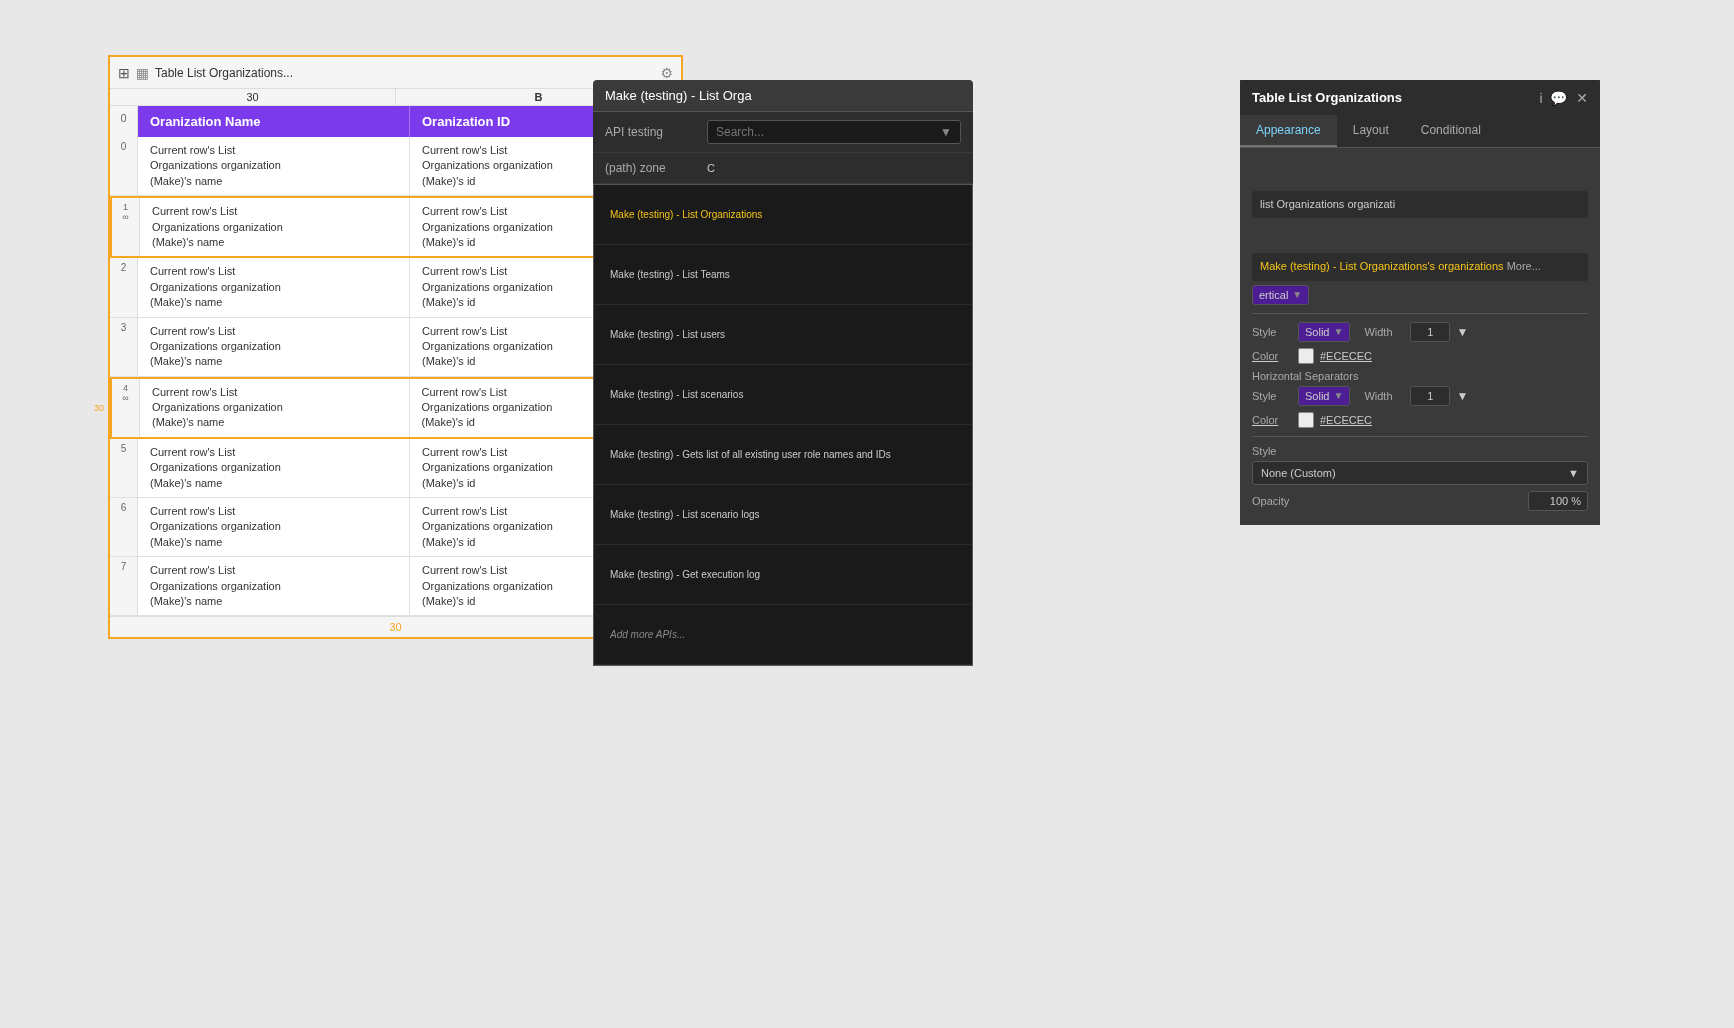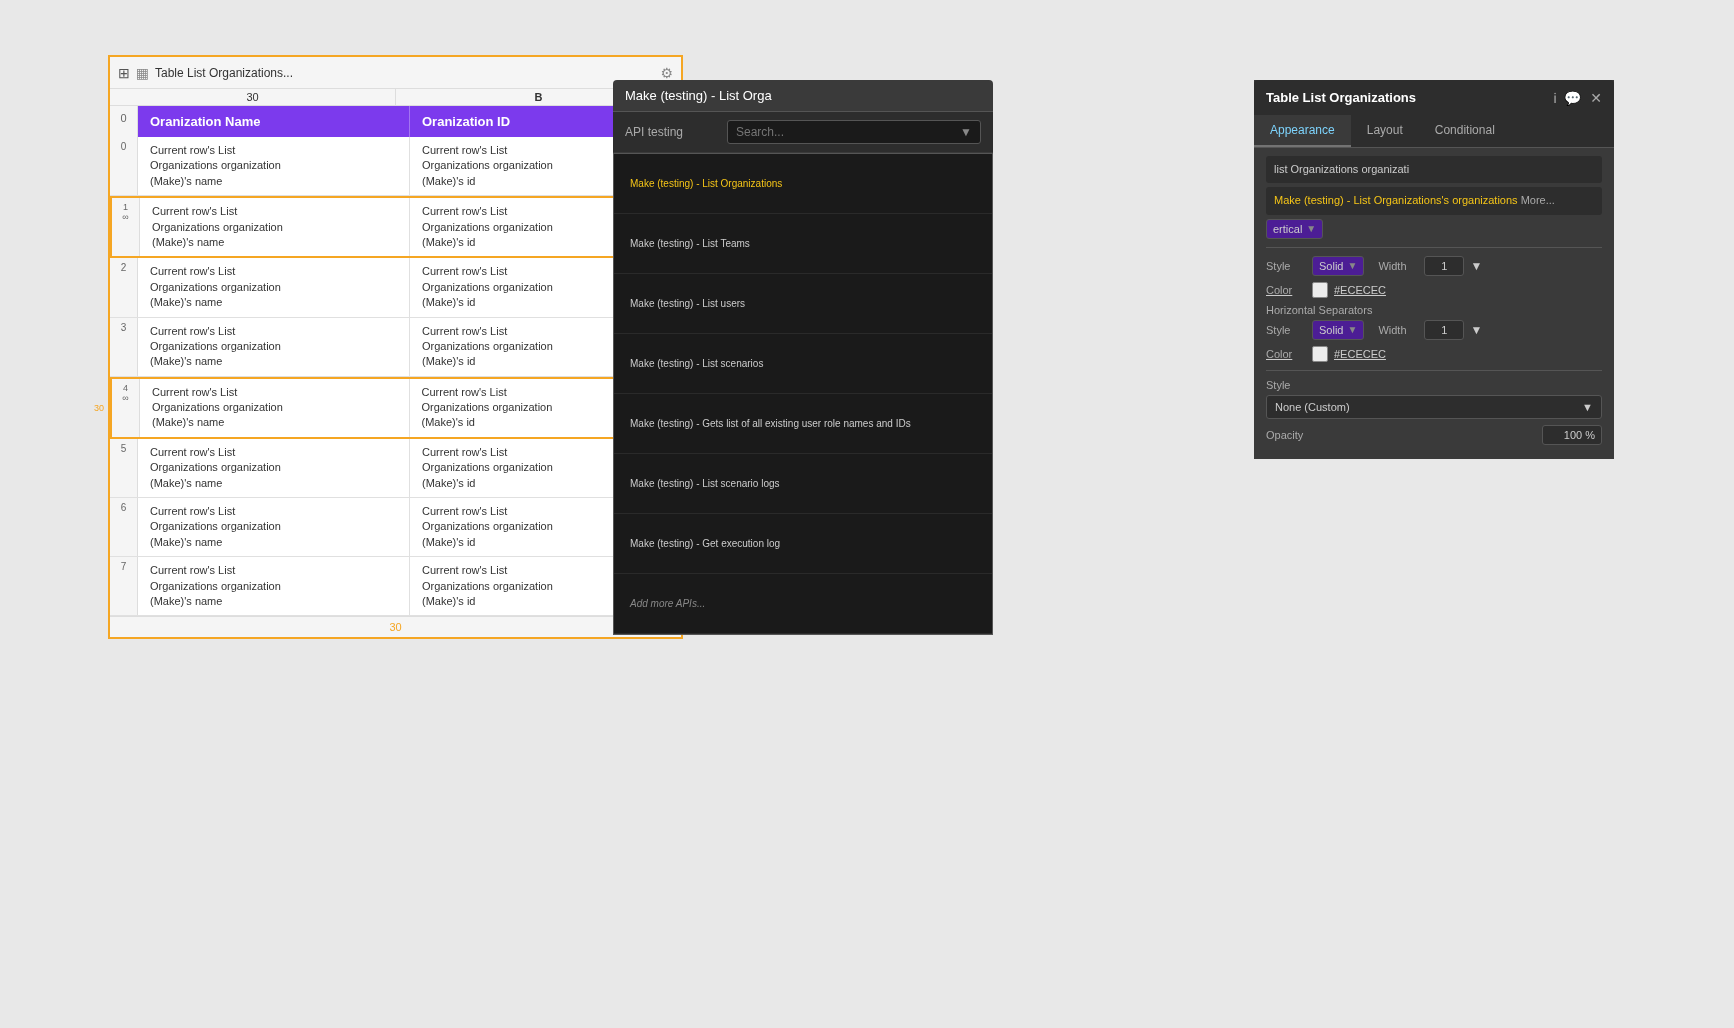--- a/index.html
+++ b/index.html
@@ -122,21 +122,21 @@
       justify-content: center;
       padding: 4px;
       font-size: 11px;
       color: #f5a623;
     }
 
     
     .make-panel {
       position: absolute;
       top: 80px;
-      left: 613px;
+      left: 593px;
       width: 380px;
       background: #2d2d2d;
       border-radius: 8px;
       color: #ccc;
       z-index: 10;
     }
     .make-panel-header {
       background: #3a3a3a;
       padding: 8px 12px;
       font-size: 13px;
@@ -194,21 +194,21 @@
     }
     .make-dropdown-item.add-more {
       color: #888;
       font-style: italic;
     }
 
     
     .right-panel {
       position: absolute;
       top: 80px;
-      right: 120px;
+      right: 134px;
       width: 360px;
       background: #3a3a3a;
       border-radius: 0;
       color: #ccc;
       z-index: 10;
     }
     .right-panel-header {
       background: #2d2d2d;
       padding: 8px 12px;
       display: flex;
@@ -253,20 +253,21 @@
       padding: 8px 12px;
     }
     .rp-text-block {
       font-size: 11px;
       color: #ccc;
       background: #2d2d2d;
       padding: 6px 8px;
       border-radius: 3px;
       margin-bottom: 4px;
       line-height: 1.4;
+      margin-top: 35px;
     }
     .rp-text-link {
       color: #f5c518;
     }
     .rp-row {
       display: flex;
       align-items: center;
       gap: 8px;
       margin-bottom: 6px;
     }
@@ -440,20 +441,24 @@
 <div class="make-panel">
   <div class="make-panel-header">
     <span>Make (testing) - List Orga</span>
   </div>
   <div class="make-panel-row">
     <span class="make-panel-label">API testing</span>
     <div class="make-panel-search">
       <input type="text" placeholder="Search..." style="">
       <span class="chevron">▼</span>
     </div>
+  </div>
+  <div class="make-panel-row">
+    <span class="make-panel-label">(path) zone</span>
+    <span style="color:#ccc;font-size:11px;">C</span>
   </div>
   <div class="make-dropdown">
     <div class="make-dropdown-item selected">Make (testing) - List Organizations</div>
     <div class="make-dropdown-item">Make (testing) - List Teams</div>
     <div class="make-dropdown-item">Make (testing) - List users</div>
     <div class="make-dropdown-item">Make (testing) - List scenarios</div>
     <div class="make-dropdown-item">Make (testing) - Gets list of all existing user role names and IDs</div>
     <div class="make-dropdown-item">Make (testing) - List scenario logs</div>
     <div class="make-dropdown-item">Make (testing) - Get execution log</div>
     <div class="make-dropdown-item add-more">Add more APIs...</div>

